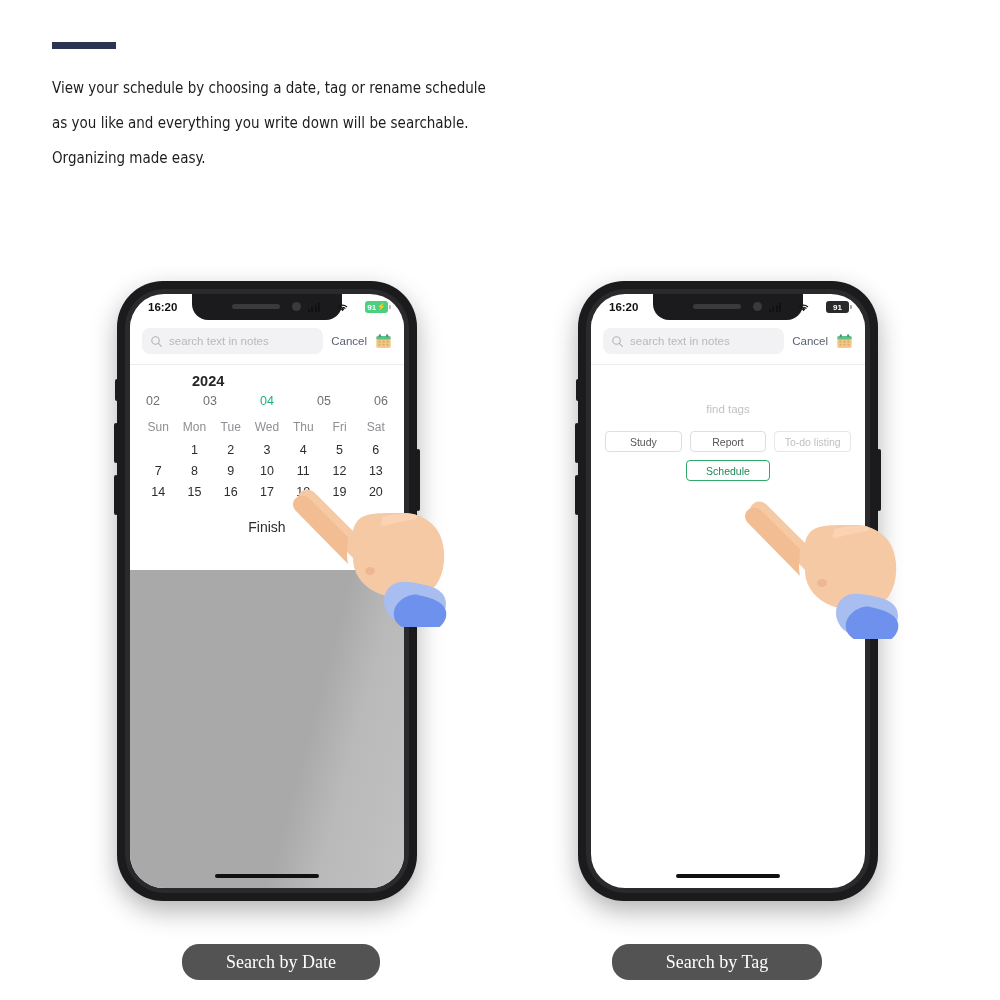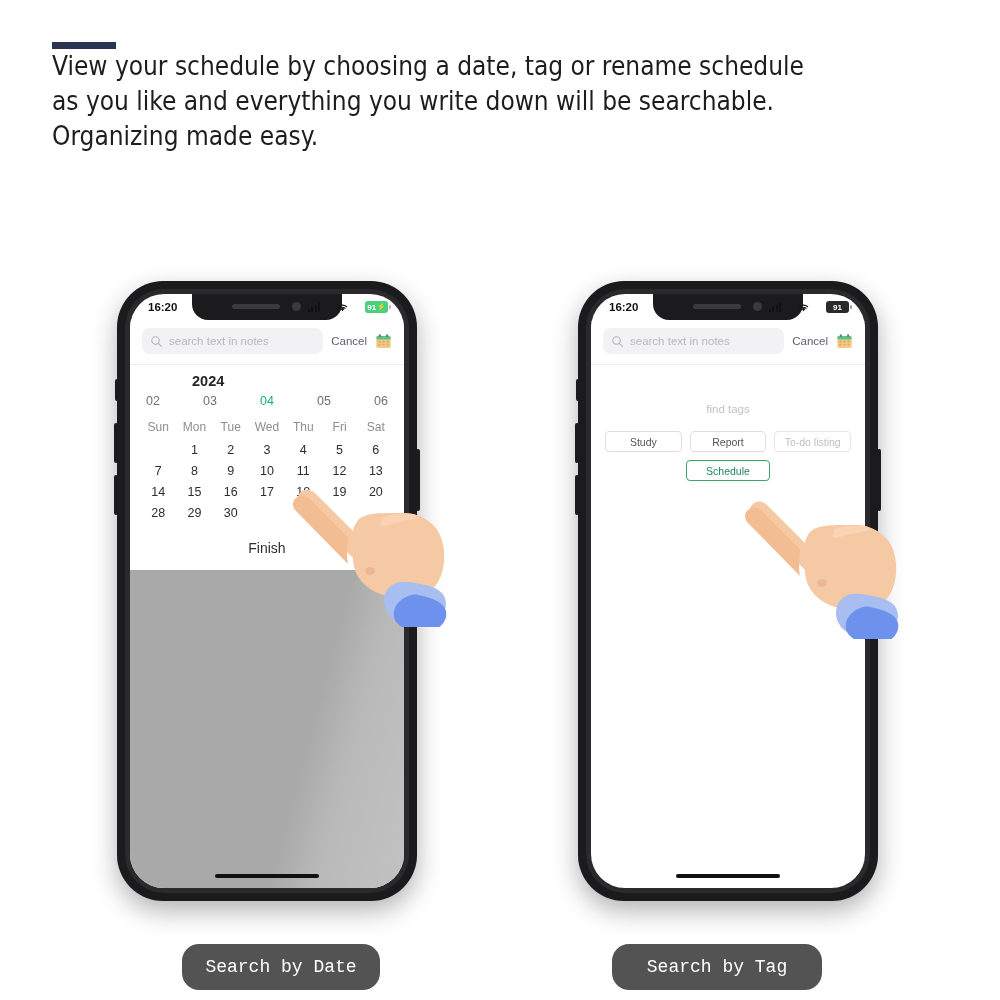--- a/index.html
+++ b/index.html
@@ -26,21 +26,22 @@
     white-space: pre-line;
   }
 
   .accent-bar {
     width: 64px; height: 7px;
     background: #2b3553;
     margin-top: 20px;
   }
 
   .subtext {
-    font-size: 26px;
+    margin-top: 22px;
+    font-size: 15px;
     line-height: 35px;
     color: #1d1d1d;
     font-family: "DejaVu Sans Condensed", "Liberation Sans Narrow", "Liberation Sans", sans-serif;
     white-space: pre-line;
   }
 
   
   .phones { position: absolute; left: 0; top: 281px; width: 884px; height: 625px; }
 
   .phone {
@@ -219,25 +220,25 @@
   }
 
   
   .hand { position: absolute; z-index: 20; pointer-events: none; }
   .hand.left-hand  { left: 286px; top: 196px; width: 180px; height: 150px; }
   .hand.right-hand { left: 738px; top: 208px; width: 180px; height: 150px; }
 
   
   .caption {
     position: absolute; top: 944px;
-    height: 46px; border-radius: 17px;
+    height: 36px; border-radius: 17px;
     background: #535353; color: #fff;
     display: flex; align-items: center; justify-content: center;
     font-size: 18px;
-    font-family: Liberation Mono, monospace;
+    font-family: Liberation Serif, serif;
   }
   .caption.c-left  { left: 182px; width: 198px; }
   .caption.c-right { left: 612px; width: 210px; }
 </style>
 </head>
 <body>
 
 <div class="page">
 
   <div class="header">
@@ -349,29 +350,20 @@
                 </div>
                 <div class="weekrow">
                   <div class="d"><span>14</span></div>
                   <div class="d"><span>15</span></div>
                   <div class="d"><span>16</span></div>
                   <div class="d"><span>17</span></div>
                   <div class="d"><span>18</span></div>
                   <div class="d"><span>19</span></div>
                   <div class="d"><span>20</span></div>
                 </div>
-                <div class="weekrow">
-                  <div class="d"><span>28</span></div>
-                  <div class="d"><span>29</span></div>
-                  <div class="d"><span>30</span></div>
-                  <div class="d"><span></span></div>
-                  <div class="d"><span></span></div>
-                  <div class="d"><span></span></div>
-                  <div class="d"><span></span></div>
-                </div>
               </div>
             <div class="finish">Finish</div>
           </div>
 
           <div class="backdrop"></div>
           <div class="home-ind"></div>
         </div>
       </div>
     </div>
 

